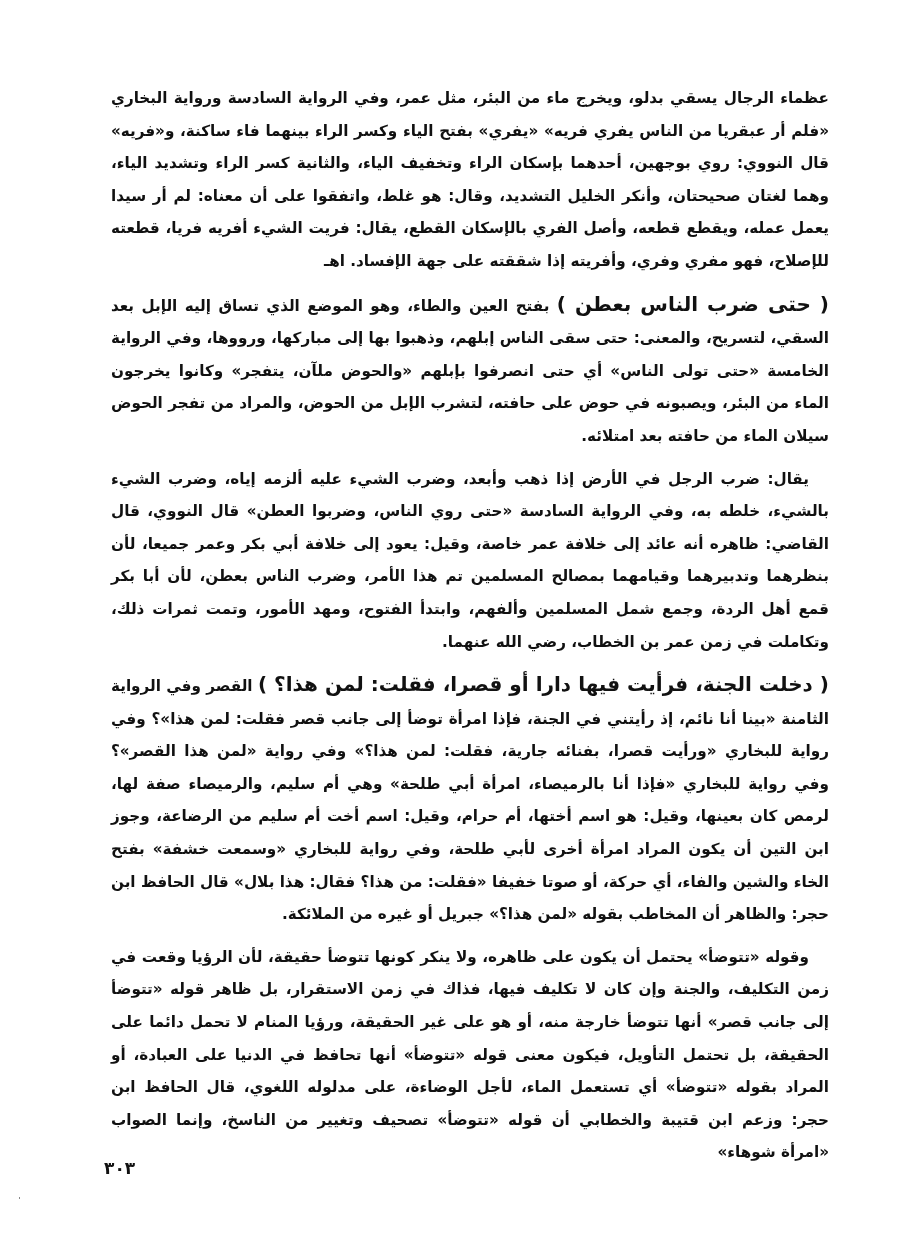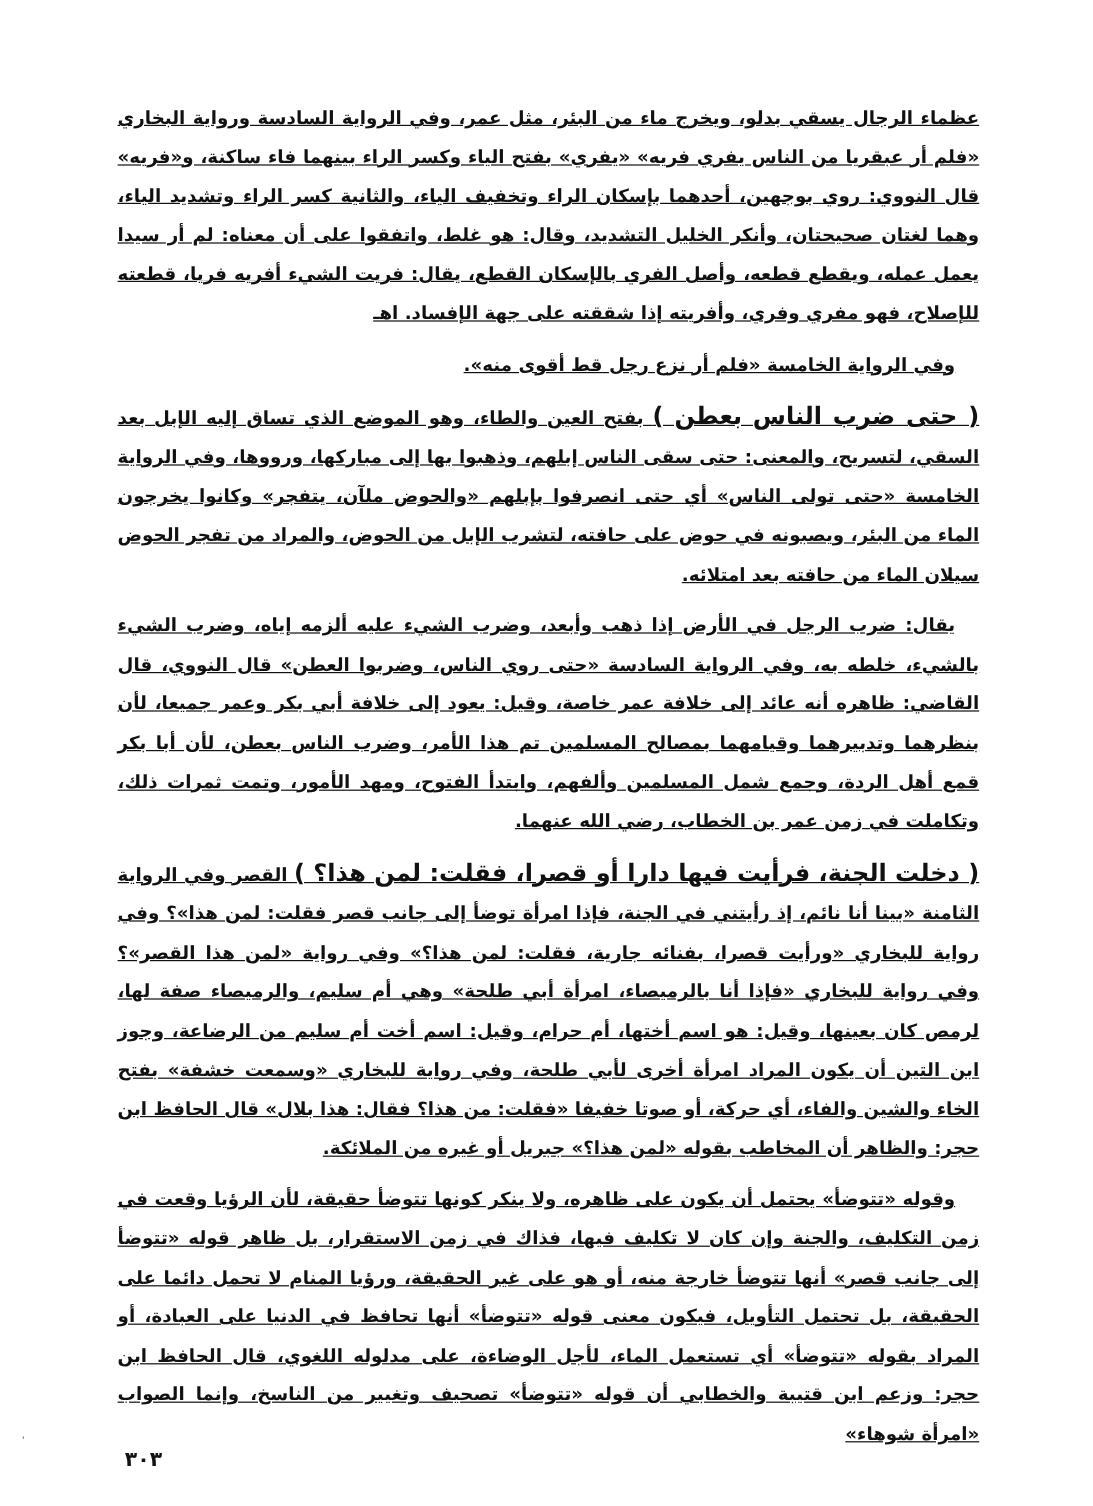--- a/index.html
+++ b/index.html
@@ -10,45 +10,44 @@
     body {
       width: 911px;
       height: 1255px;
       position: relative;
       overflow: hidden;
       color: #111111;
       font-family: "DejaVu Sans", "Liberation Sans", sans-serif;
     }
     .page {
       position: absolute;
-      left: 98px;
+      left: 111px;
       top: 82px;
       width: 718px;
       direction: rtl;
       text-align: justify;
       text-align-last: right;
-      text-decoration: underline;
     }
     .para {
       font-size: 15.2px;
       line-height: 32.6px;
       margin: 0;
       font-weight: 600;
       letter-spacing: -0.2px;
     }
     .para + .para { margin-top: 10px; }
     .indent { text-indent: 20px; }
     .heading {
       font-size: 20px;
       font-weight: 800;
     }
     .page-number {
       position: absolute;
       left: 104px;
-      top: 1207px;
+      top: 1158px;
       font-size: 17px;
       font-weight: 700;
       direction: rtl;
       font-family: "DejaVu Sans", sans-serif;
     }
     .speck {
       position: absolute;
       left: 19px;
       top: 1197px;
       width: 1px;
@@ -56,23 +55,20 @@
       background: #888;
     }
   </style>
 </head>
 <body>
 
 <div class="page">
   <p class="para">
     <span>عظماء الرجال يسقي بدلو، ويخرج ماء من البئر، مثل عمر، وفي الرواية السادسة ورواية البخاري «فلم أر عبقريا من الناس يفري فريه» «يفري» بفتح الياء وكسر الراء بينهما فاء ساكنة، و«فريه» قال النووي: روي بوجهين، أحدهما بإسكان الراء وتخفيف الياء، والثانية كسر الراء وتشديد الياء، وهما لغتان صحيحتان، وأنكر الخليل التشديد، وقال: هو غلط، واتفقوا على أن معناه: لم أر سيدا يعمل عمله، ويقطع قطعه، وأصل الفري بالإسكان القطع، يقال: فريت الشيء أفريه فريا، قطعته للإصلاح، فهو مفري وفري، وأفريته إذا شققته على جهة الإفساد. اهـ</span>
   </p>
-  <p class="para indent">
-    <span>وفي الرواية الخامسة «فلم أر نزع رجل قط أقوى منه».</span>
-  </p>
   <p class="para">
     <span class="heading">( حتى ضرب الناس بعطن )</span><span> بفتح العين والطاء، وهو الموضع الذي تساق إليه الإبل بعد السقي، لتسريح، والمعنى: حتى سقى الناس إبلهم، وذهبوا بها إلى مباركها، ورووها، وفي الرواية الخامسة «حتى تولى الناس» أي حتى انصرفوا بإبلهم «والحوض ملآن، يتفجر» وكانوا يخرجون الماء من البئر، ويصبونه في حوض على حافته، لتشرب الإبل من الحوض، والمراد من تفجر الحوض سيلان الماء من حافته بعد امتلائه.</span>
   </p>
   <p class="para indent">
     <span>يقال: ضرب الرجل في الأرض إذا ذهب وأبعد، وضرب الشيء عليه ألزمه إياه، وضرب الشيء بالشيء، خلطه به، وفي الرواية السادسة «حتى روي الناس، وضربوا العطن» قال النووي، قال القاضي: ظاهره أنه عائد إلى خلافة عمر خاصة، وقيل: يعود إلى خلافة أبي بكر وعمر جميعا، لأن بنظرهما وتدبيرهما وقيامهما بمصالح المسلمين تم هذا الأمر، وضرب الناس بعطن، لأن أبا بكر قمع أهل الردة، وجمع شمل المسلمين وألفهم، وابتدأ الفتوح، ومهد الأمور، وتمت ثمرات ذلك، وتكاملت في زمن عمر بن الخطاب، رضي الله عنهما.</span>
   </p>
   <p class="para">
     <span class="heading">( دخلت الجنة، فرأيت فيها دارا أو قصرا، فقلت: لمن هذا؟ )</span><span> القصر وفي الرواية الثامنة «بينا أنا نائم، إذ رأيتني في الجنة، فإذا امرأة توضأ إلى جانب قصر فقلت: لمن هذا»؟ وفي رواية للبخاري «ورأيت قصرا، بفنائه جارية، فقلت: لمن هذا؟» وفي رواية «لمن هذا القصر»؟ وفي رواية للبخاري «فإذا أنا بالرميصاء، امرأة أبي طلحة» وهي أم سليم، والرميصاء صفة لها، لرمص كان بعينها، وقيل: هو اسم أختها، أم حرام، وقيل: اسم أخت أم سليم من الرضاعة، وجوز ابن التين أن يكون المراد امرأة أخرى لأبي طلحة، وفي رواية للبخاري «وسمعت خشفة» بفتح الخاء والشين والفاء، أي حركة، أو صوتا خفيفا «فقلت: من هذا؟ فقال: هذا بلال» قال الحافظ ابن حجر: والظاهر أن المخاطب بقوله «لمن هذا؟» جبريل أو غيره من الملائكة.</span>
   </p>
   <p class="para indent">

